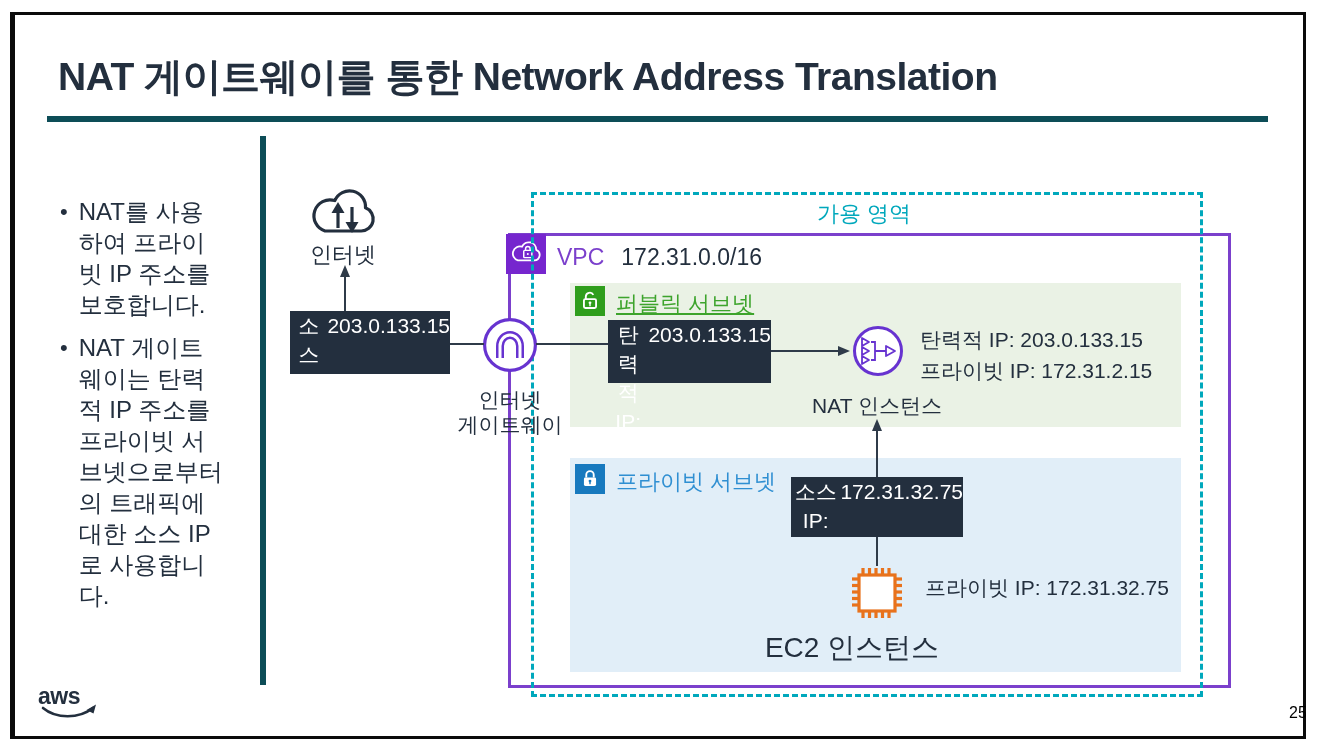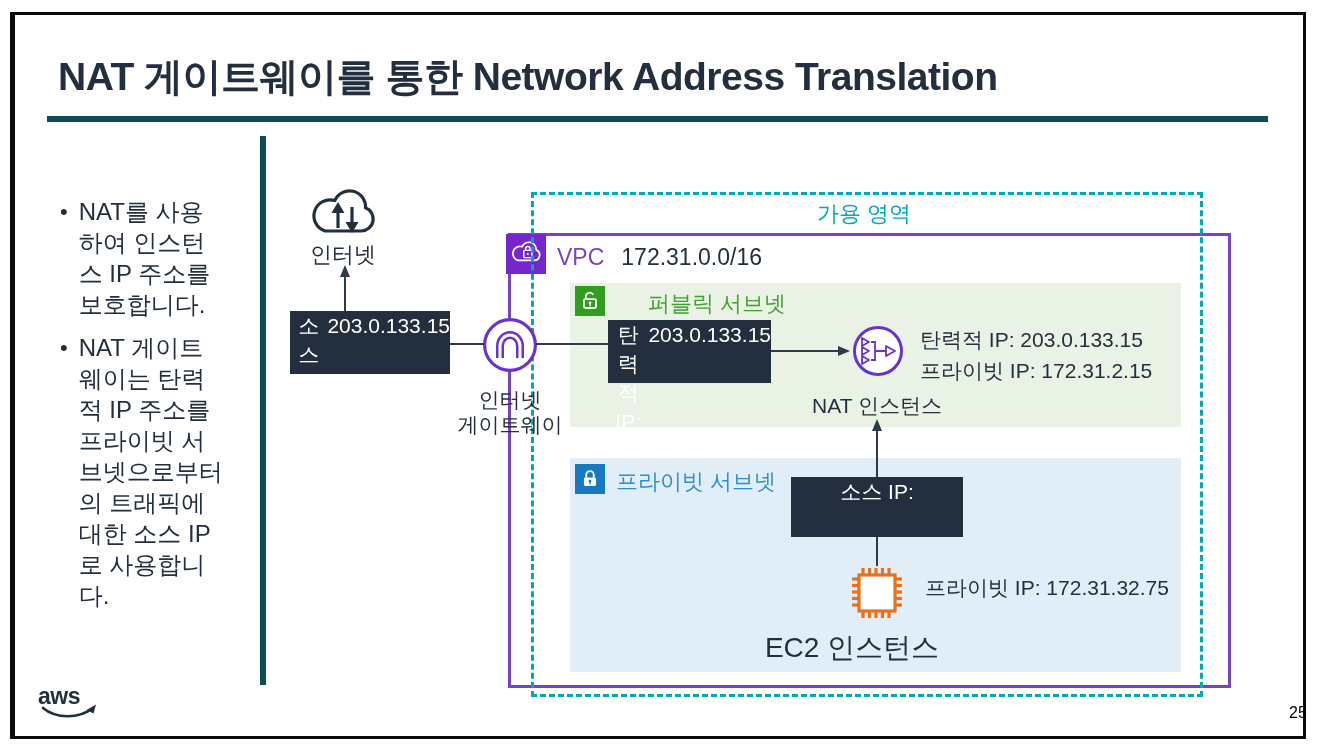--- a/index.html
+++ b/index.html
@@ -29,21 +29,21 @@
          font-size:22px;color:var(--az-teal,#00A8BC);}
   .vpc-badge{position:absolute;left:506px;top:234px;width:40px;height:40px;
          background:var(--badge-purple,#7626CE);display:flex;align-items:center;justify-content:center;}
   .vpc-caption{position:absolute;left:557px;top:244px;display:flex;gap:17px;font-size:23px;}
   .vpc-name{color:var(--vpc-purple,#7B40CC);}
   .vpc-cidr{color:var(--ink,#232F3E);}
   .badge{position:absolute;width:30px;height:30px;display:flex;align-items:center;justify-content:center;}
   .badge-green{left:575px;top:286px;background:var(--badge-green,#2F9E1C);}
   .badge-blue{left:575px;top:464px;background:var(--badge-blue,#1779BE);}
   .subnet-label{position:absolute;font-size:22px;}
-  .label-public{left:648px;top:289px;color:var(--subnet-green,#3DA42C);}
+  .label-public{left:616px;top:289px;color:var(--subnet-green,#3DA42C);text-decoration:underline;}
   .label-private{left:616px;top:467px;color:var(--subnet-blue,#2F8FD2);}
   .dark-box{position:absolute;background:var(--dark-box-bg,#232F3E);color:#fff;text-align:center;
          font-size:21px;line-height:29px;display:flex;justify-content:center;}
   .box-src-top{left:290px;top:311px;width:160px;height:63px;}
   .box-elastic{left:608px;top:320px;width:163px;height:63px;}
   .box-src-bottom{left:791px;top:477px;width:172px;height:60px;}
   .icon{position:absolute;}
   .icon-cloud{left:304px;top:181px;}
   .cloud-label{position:absolute;left:293px;top:240px;width:100px;text-align:center;
          font-size:22px;color:var(--ink,#232F3E);}
@@ -69,21 +69,21 @@
 
 <div class="slide">
   <div class="frame"></div>
 
   <h1 class="title">NAT 게이트웨이를 통한 Network Address Translation</h1>
   <div class="title-rule"></div>
   <div class="divider"></div>
 
   <div class="sidebar">
     <div class="bullet">
-      <span>NAT를 사용하여 인스턴스 IP 주소를 보호합니다.</span>
+      <span>NAT를 사용하여 프라이빗 IP 주소를 보호합니다.</span>
     </div>
     <div class="bullet">
       <span>NAT 게이트웨이는 탄력적 IP 주소를 프라이빗 서브넷으로부터의 트래픽에 대한 소스 IP로 사용합니다.</span>
     </div>
   </div>
 
   <div class="subnet subnet-public"></div>
   <div class="subnet subnet-private"></div>
 
   <div class="vpc-box"></div>
@@ -161,20 +161,21 @@
     <polygon points="35,22 44,27 35,32" fill="none" stroke="#6733D0" stroke-width="1.8" stroke-linejoin="round"></polygon>
   </svg>
   <div class="nat-label">NAT 인스턴스</div>
   <div class="nat-ips">
     <div>탄력적 IP: 203.0.133.15</div>
     <div>프라이빗 IP: 172.31.2.15</div>
   </div>
 
   <div class="dark-box box-src-bottom">
     <span>소스 IP:</span>
+    <span>172.31.32.75</span>
   </div>
 
   <svg class="icon icon-ec2" width="64" height="64" viewBox="0 0 64 64">
     <g stroke="#E8721C" stroke-width="3.2">
       <line x1="18" y1="14" x2="18" y2="7"></line>
         <line x1="24.5" y1="14" x2="24.5" y2="7"></line>
         <line x1="31" y1="14" x2="31" y2="7"></line>
         <line x1="37.5" y1="14" x2="37.5" y2="7"></line>
         <line x1="44" y1="14" x2="44" y2="7"></line>
       <line x1="18" y1="50" x2="18" y2="57"></line>

